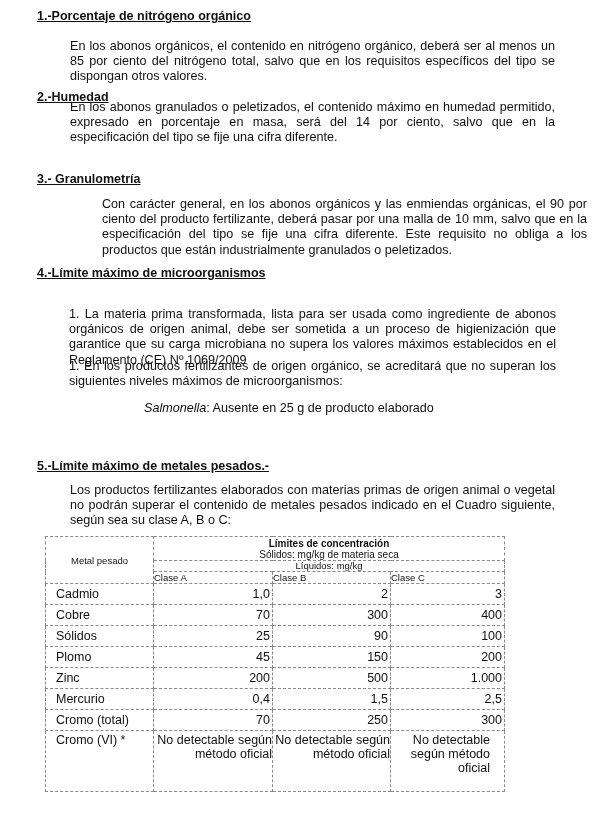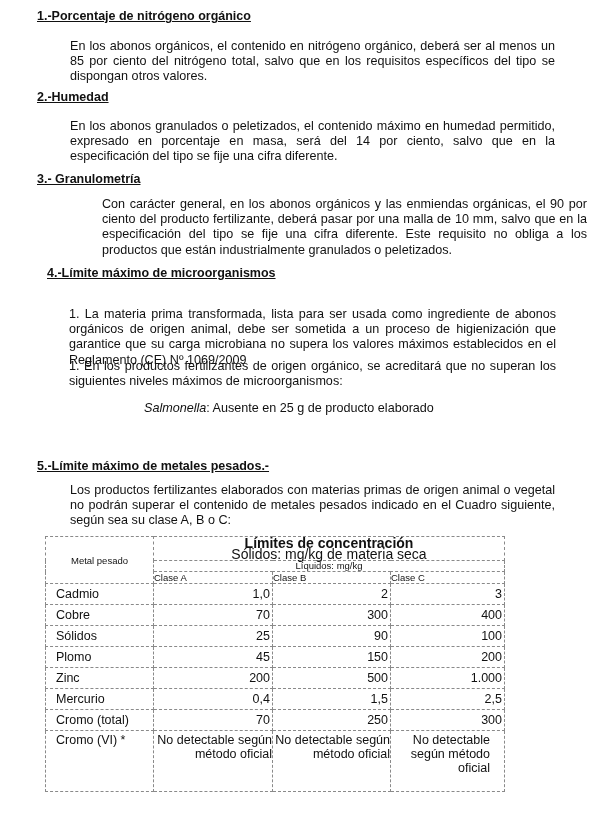--- a/index.html
+++ b/index.html
@@ -60,21 +60,21 @@
       padding: 0;
       vertical-align: middle;
     }
     .th-metal {
       text-align: center;
       font-size: 9.5px;
       width: 107px;
     }
     .th-limits {
       text-align: center;
-      font-size: 14px;
+      font-size: 10px;
       line-height: 11px;
       height: 23px;
     }
     .th-limits .t1 { font-weight: bold; display: block; }
     .th-limits .t2 { display: block; }
     .th-liq {
       text-align: center;
       font-size: 9.5px;
       height: 10px;
       line-height: 10px;
@@ -107,26 +107,26 @@
       padding-left: 10px !important;
     }
   </style>
 </head>
 <body>
 
 <div class="h" style="top:9px;">1.-Porcentaje de nitrógeno orgánico</div>
 <div class="p" style="top:39px;">En los abonos orgánicos, el contenido en nitrógeno orgánico, deberá ser al menos un 85 por ciento del nitrógeno total, salvo que en los requisitos específicos del tipo se dispongan otros valores.</div>
 
 <div class="h" style="top:90px;">2.-Humedad</div>
-<div class="p" style="top:119px;">En los abonos granulados o peletizados, el contenido máximo en humedad permitido, expresado en porcentaje en masa, será del 14 por ciento, salvo que en la especificación del tipo se fije una cifra diferente.</div>
+<div class="p" style="top:100px;">En los abonos granulados o peletizados, el contenido máximo en humedad permitido, expresado en porcentaje en masa, será del 14 por ciento, salvo que en la especificación del tipo se fije una cifra diferente.</div>
 
 <div class="h" style="top:172px;">3.- Granulometría</div>
 <div class="p" style="top:197px;margin-left:32px;">Con carácter general, en los abonos orgánicos y las enmiendas orgánicas, el 90 por ciento del producto fertilizante, deberá pasar por una malla de 10 mm, salvo que en la especificación del tipo se fije una cifra diferente. Este requisito no obliga a los productos que están industrialmente granulados o peletizados.</div>
 
-<div class="h" style="top:266px;margin-left:10px;">4.-Límite máximo de microorganismos</div>
+<div class="h" style="top:266px;">4.-Límite máximo de microorganismos</div>
 <div class="p np" style="top:307px;">1. La materia prima transformada, lista para ser usada como ingrediente de abonos orgánicos de origen animal, debe ser sometida a un proceso de higienización  que garantice que su carga microbiana no supera los valores máximos establecidos en el Reglamento (CE) Nº 1069/2009</div>
 <div class="p np" style="top:359px;">1. En los productos fertilizantes de origen orgánico, se acreditará que  no superan los siguientes niveles máximos de microorganismos:</div>
 
 <div class="micro" style="top:401px;">
   <span class="line"><i>Salmonella</i><span>: Ausente en 25 g de producto elaborado</span></span>
 </div>
 
 <div class="h" style="top:459px;">5.-Límite máximo de metales pesados.-</div>
 <div class="p" style="top:483px;">Los productos fertilizantes elaborados con  materias primas de origen animal o vegetal no podrán superar el contenido de metales pesados indicado en el Cuadro siguiente, según sea su clase A, B o C:</div>
 

